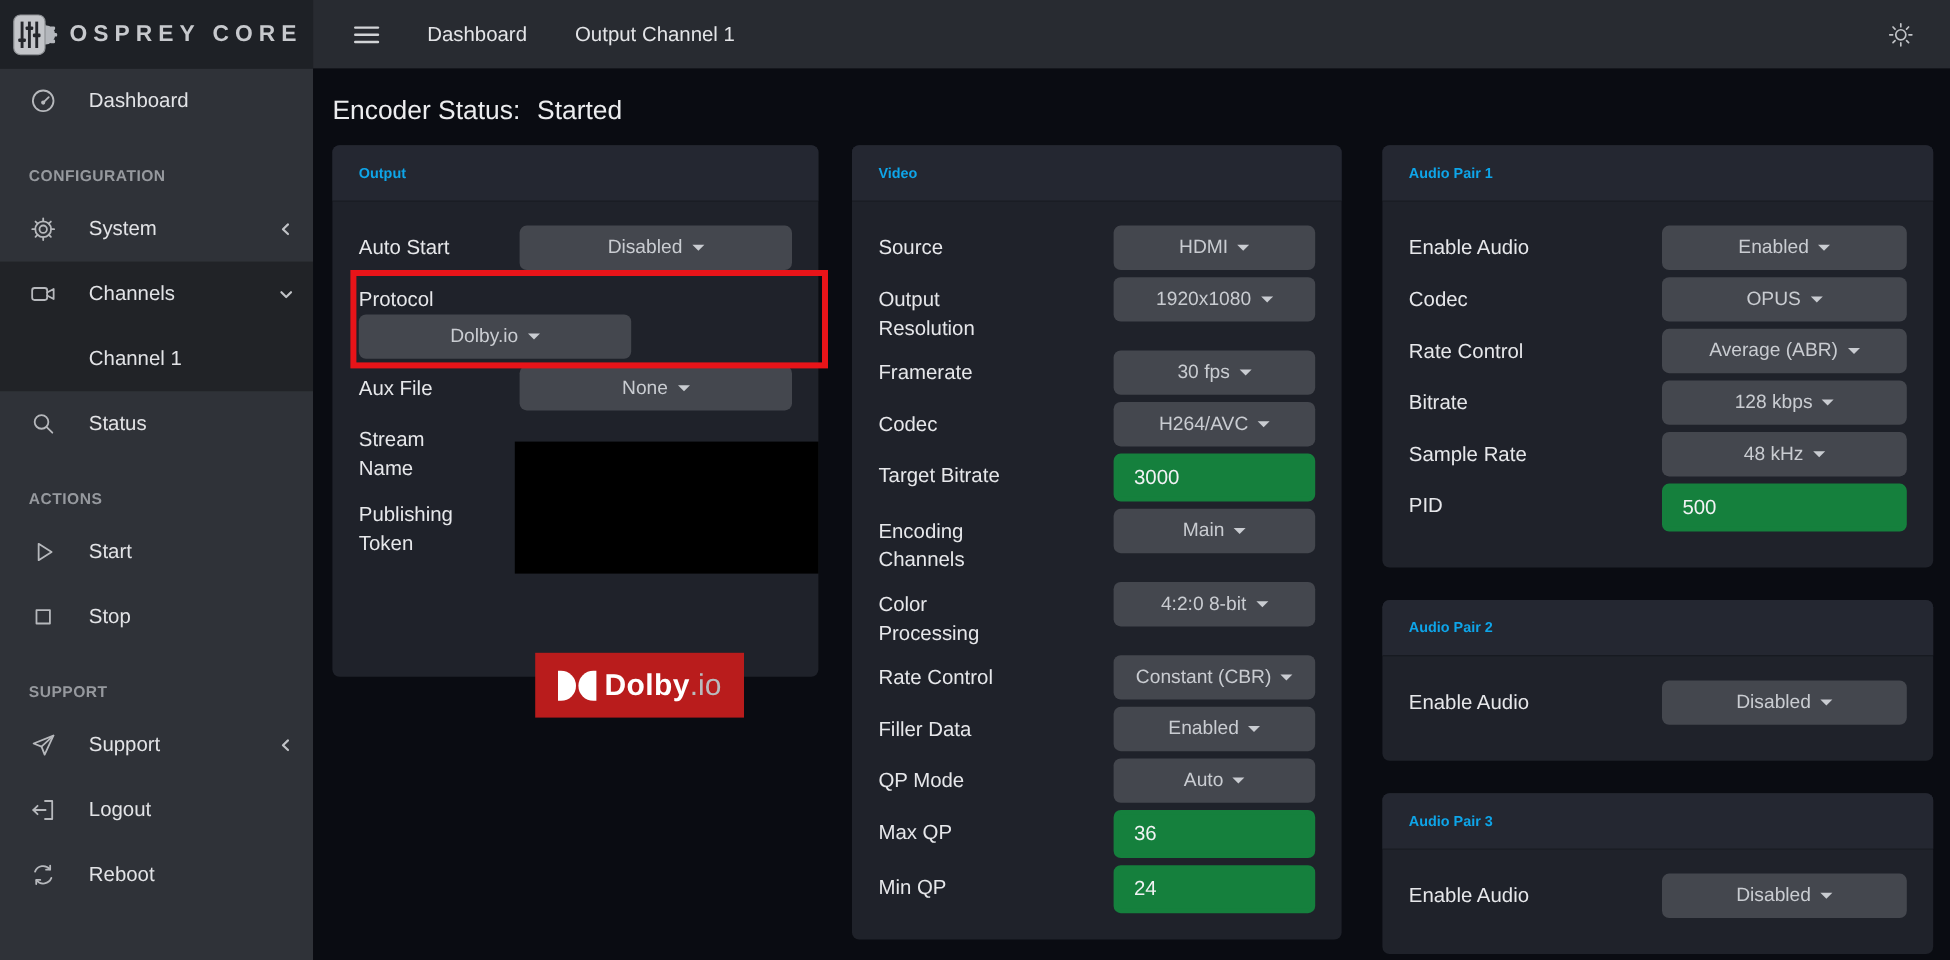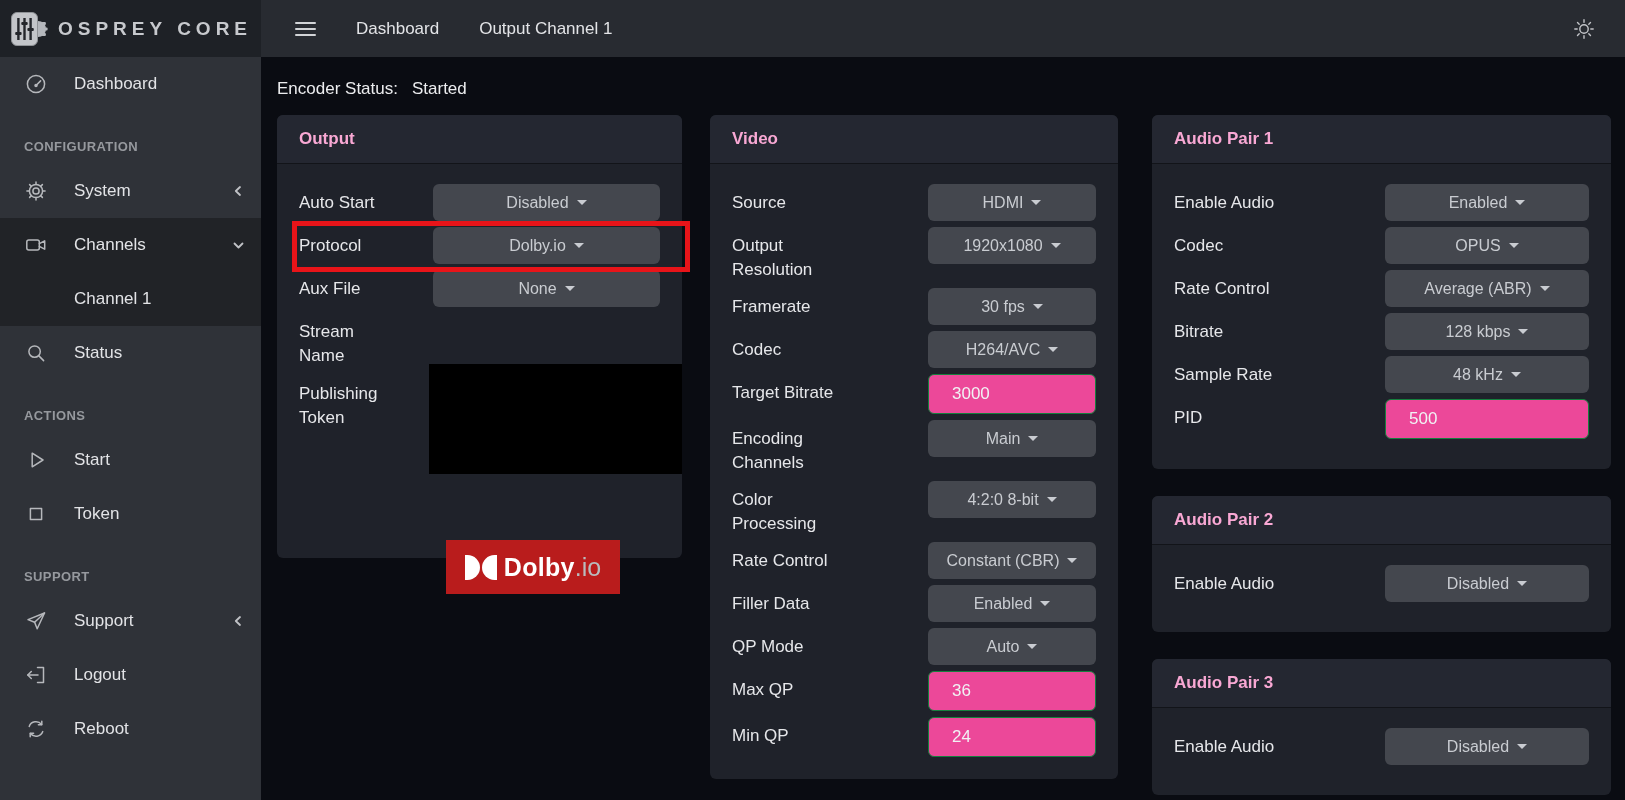--- a/index.html
+++ b/index.html
@@ -26,56 +26,56 @@
   .side-item .chev { margin-left:auto; display:flex; }
   .nav-label { margin:28px 24px 10px; font-size:13px; font-weight:bold; color:#96999e; letter-spacing:.4px; }
   .active-group { background:#212327; }
   .sub-item { padding-left:74px; }
   svg.icon { stroke:#b6b8bc; fill:none; stroke-width:1.5; stroke-linecap:round; stroke-linejoin:round; }
   svg.chevron { stroke:#c0c2c6; fill:none; stroke-width:1.8; stroke-linecap:round; stroke-linejoin:round; }
 
   
   .main { position:absolute; left:261px; top:57px; width:1364px; height:743px;
           background:#0a0c12; overflow:hidden; padding:22px 0 0 16px; }
-  .status-line { font-size:17px; color:#eceDef; color:#ecedef; margin-bottom:16px; }
+  .status-line { font-size:22px; color:#eceDef; color:#ecedef; margin-bottom:16px; }
   .status-line .lab { margin-right:14px; }
   .cards { display:flex; align-items:flex-start; }
 
   .card { background:#1f222a; border-radius:6px; }
   .card-header { background:#242731; border-radius:6px 6px 0 0; padding:14px 22px;
                  border-bottom:1px solid #121419; }
-  .card-title { font-size:17px; font-weight:bold; color:#f9a8d4; }
+  .card-title { font-size:12px; font-weight:bold; color:#0ea5e9; }
   .card-body { padding:20px 22px 16px; position:relative; }
 
   .frow { display:flex; margin-bottom:6px; min-height:37px; }
   .lbl { color:#e6e7ea; font-size:17px; line-height:24px; padding-top:7px; }
   .ctl { flex:none; }
   .sel { width:100%; height:37px; background:#44474e; border:none; border-radius:6px;
          display:flex; align-items:center; justify-content:center; color:#c9ccd1;
          font-size:16px; font-family:inherit; cursor:pointer; }
   .caret { width:0; height:0; border-left:5px solid transparent; border-right:5px solid transparent;
            border-top:5.5px solid #c9ccd1; margin-left:8px; display:inline-block; }
-  .tin { width:100%; height:40px; background:#ec4899; border:1px solid #15803d; border-radius:6px;
-         color:#f1f2f4; font-size:17px; padding:0 23px; font-family:inherit; }
+  .tin { width:100%; height:40px; background:#15803d; border:4px solid #15803d; border-radius:6px;
+         color:#f1f2f4; font-size:17px; padding:0 13px; font-family:inherit; }
 
   
   .output-card { width:405px; height:443px; margin-right:28px; position:relative; flex:none; }
   .output-card .lbl { width:134px; padding-right:34px; }
   .output-card .ctl { width:227px; }
   .video-card { width:408px; margin-right:34px; flex:none; }
   .video-card .lbl { width:196px; padding-right:72px; }
   .video-card .ctl { width:168px; }
   .audio-col { width:459px; display:flex; flex-direction:column; gap:27px; flex:none; }
   .audio-card { width:459px; }
   .audio-card .lbl { width:211px; }
   .audio-card .ctl { width:204px; }
   .audio-card .card-body { padding-bottom:24px; }
 
   
-  .annotated { position:relative; }
+  .annotated { position:relative;flex-direction:column; }
   .red-frame { position:absolute; left:-7px; top:-6px; right:-30px; bottom:-8px;
                border:5px solid #e81419; z-index:6; pointer-events:none; }
   .redaction { position:absolute; left:152px; top:200px; width:253px; height:110px;
                background:#000; z-index:3; }
   .dolby-logo { position:absolute; left:169px; top:376px; width:174px; height:54px; background:#b91c1c;
                 display:flex; align-items:center; justify-content:center; }
   .dd { display:flex; gap:2px; margin-right:7px; }
   .dd i { width:15px; height:25px; background:#fff; display:block; }
   .dd .g1 { border-radius:0 14px 14px 0; }
   .dd .g2 { border-radius:14px 0 0 14px; }
@@ -193,21 +193,21 @@
     </span>
     <span class="txt">Start</span>
   </div>
 
   <div class="side-item">
     <span class="ic">
       <svg class="icon" width="24" height="24" viewBox="0 0 24 24">
           <rect x="6.4" y="6.4" width="11.2" height="11.2"></rect>
         </svg>
     </span>
-    <span class="txt">Token</span>
+    <span class="txt">Stop</span>
   </div>
 
   <div class="nav-label">SUPPORT</div>
 
   <div class="side-item">
     <span class="ic">
       <svg class="icon" width="24" height="24" viewBox="0 0 24 24">
         <path d="M20.5 4L4 10.6l6.6 2.6 2.6 6.6z"></path>
           <path d="M20.5 4l-9.9 9.2"></path>
       </svg>

